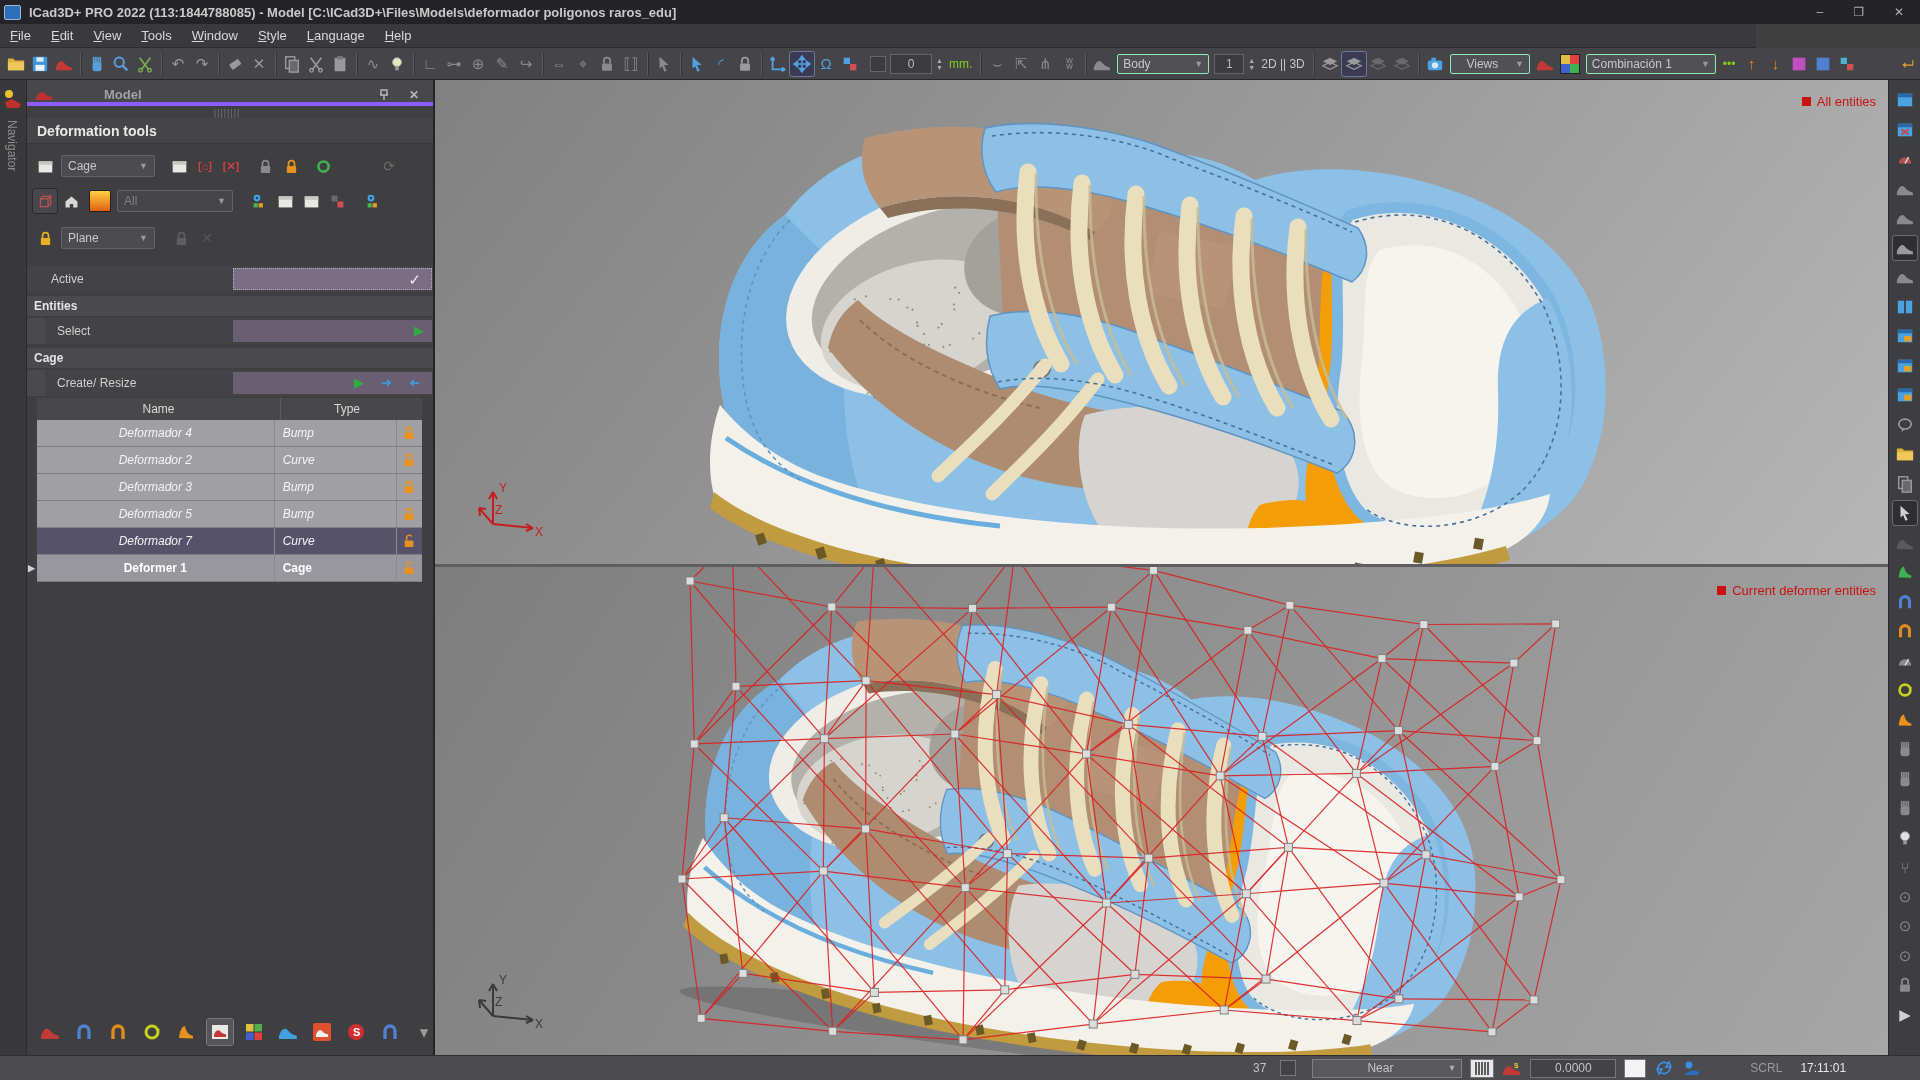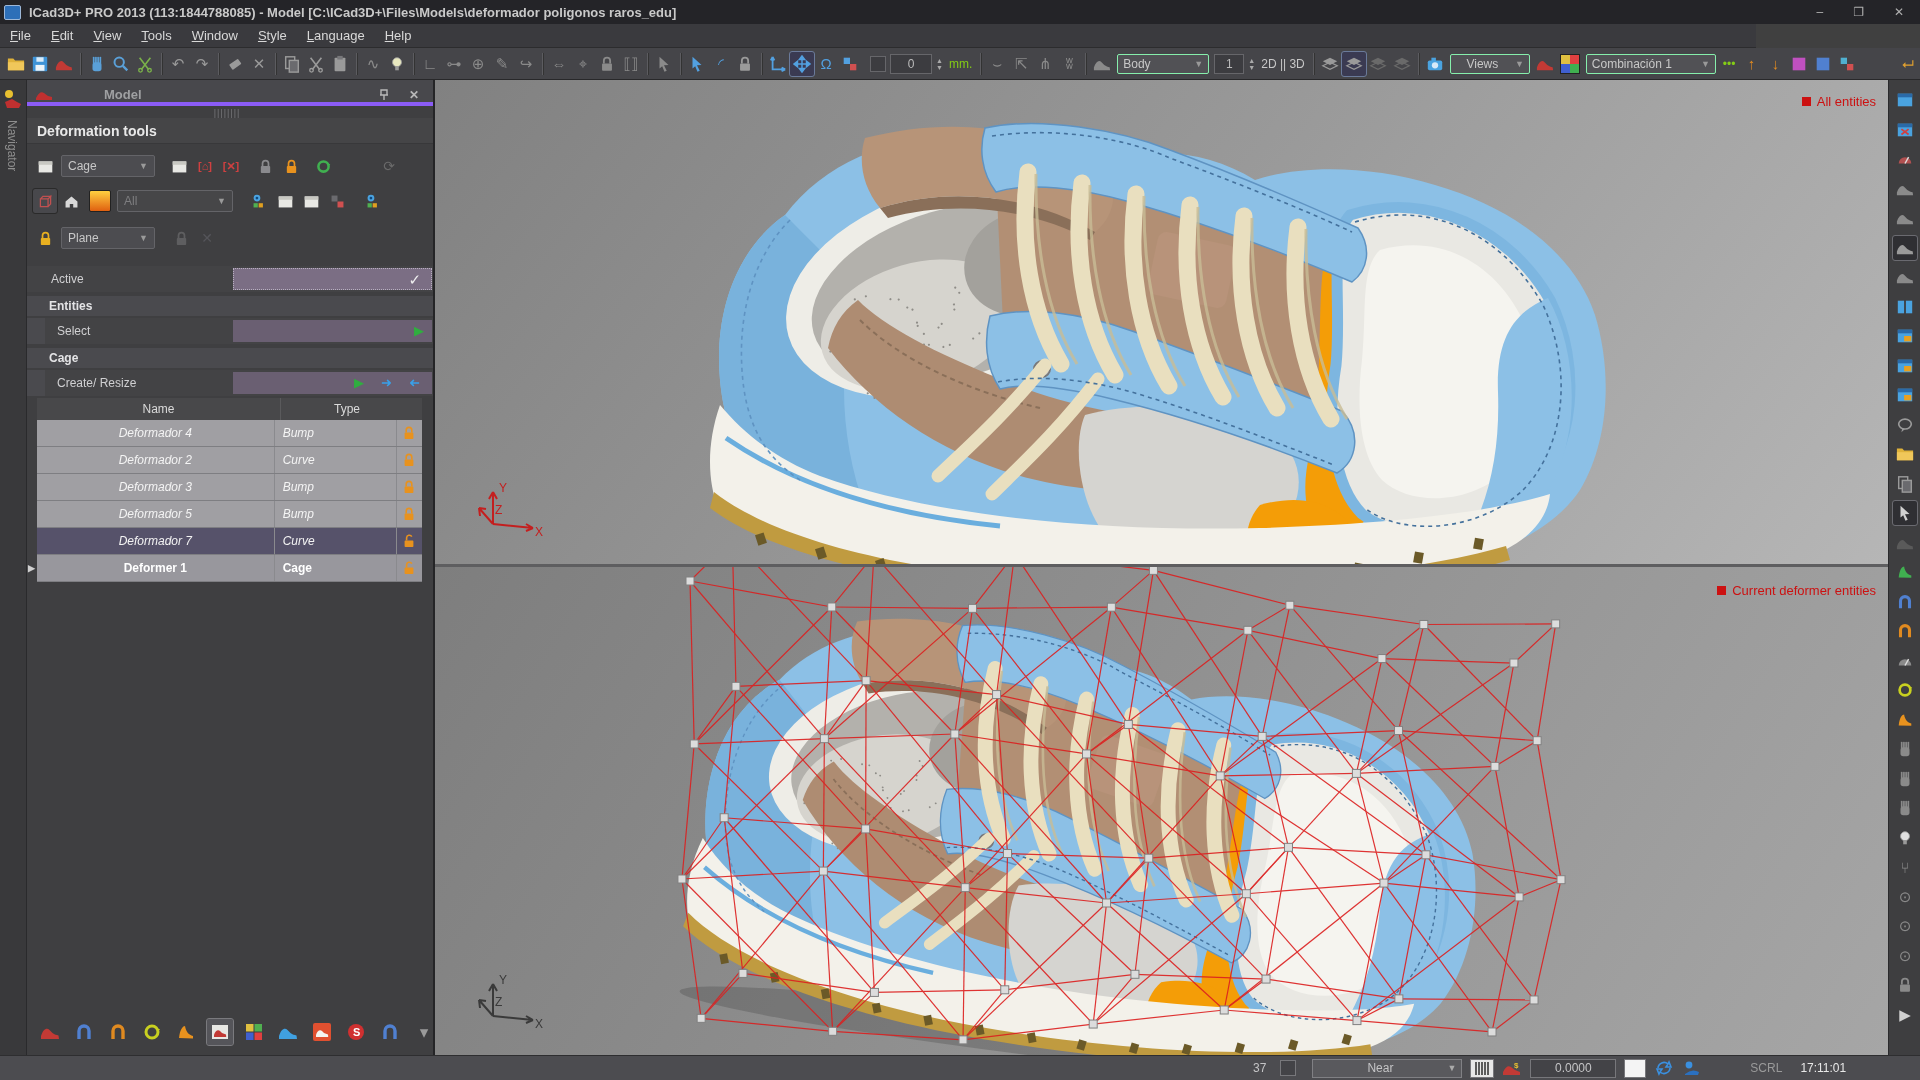--- a/index.html
+++ b/index.html
@@ -34,21 +34,21 @@
   #panel-drag { position:absolute; left:150px; top:28px; width:100px; text-align:center; color:#77777a; font-size:9px; letter-spacing:1px;}
   #panel-title { position:absolute; left:0; top:38px; width:100%; height:26px; background:#454547; color:#e8e8e8;
     font-weight:bold; font-size:14px; display:flex; align-items:center; padding-left:10px; border-bottom:1px solid #38383a;}
   .prow { position:absolute; left:0; width:100%; display:flex; align-items:center; }
   .pcombo { height:22px; background:#4c4c50; border:1px solid #646468; color:#c8c8c8; font-size:12px;
     display:flex; align-items:center; padding:0 6px; border-radius:2px; }
   .pcombo .arr { margin-left:auto; color:#9a9a9a; font-size:9px; padding-left:8px;}
   .pcombo.disabled { color:#7e7e80; background:#464648; }
   .mini { width:24px; height:24px; display:flex; align-items:center; justify-content:center; font-size:14px; border-radius:2px; flex:0 0 auto;}
   .grp-label { position:absolute; left:0; width:100%; height:20px; background:#4a4a4e; color:#e4e4e6; font-weight:bold;
-    font-size:12px; display:flex; align-items:center; padding-left:22px; }
+    font-size:12px; display:flex; align-items:center; padding-left:7px; }
   .item-row { position:absolute; left:0; width:100%; background:#434345; }
   .item-row .gutter { position:absolute; left:0; top:0; width:18px; height:100%; background:#4a4a4e; }
   .item-label { position:absolute; left:30px; top:0; height:100%; display:flex; align-items:center; color:#d0d0d2; font-size:12px; }
   .val-cell { position:absolute; left:206px; top:2px; width:199px; bottom:2px; background:#6a5f72; }
   #dtable { position:absolute; left:10px; top:318px; width:385px; }
   .thead { display:flex; height:22px; background:#48484a; color:#dadada; font-size:12px; align-items:center; }
   .trow { display:flex; height:27px; background:#a09fa3; border-bottom:1px solid #7e7e82; color:#f4f4f4;
     font-size:12px; font-style:italic; align-items:center; position:relative;}
   .trow.sel { background:#56526a; }
   .trow.last { background:#98979d; color:#fff; font-style:normal; font-weight:bold; }
@@ -77,21 +77,21 @@
     justify-content:center; margin:0 4px; flex:0 0 auto;}
   .sb-combo { width:150px; height:19px; background:#59595d; border:1px solid #808084; display:flex; align-items:center; margin:0 4px; flex:0 0 auto;}
   .sb-combo span.lbl { flex:1; text-align:center; }
   .sb-combo span.arr { font-size:9px; padding-right:5px; color:#aaa;}
 </style>
 </head>
 <body>
 
 <div id="titlebar">
   <div id="appicon"></div>
-  <span>ICad3D+ PRO 2013 (113:1844788085) - Model [C:\ICad3D+\Files\Models\deformador poligonos raros_edu]</span>
+  <span>ICad3D+ PRO 2022 (113:1844788085) - Model [C:\ICad3D+\Files\Models\deformador poligonos raros_edu]</span>
   <div id="wincontrols">
       <span>–</span>
       <span>❐</span>
       <span>✕</span>
     </div>
 </div>
 <div id="menubar">
     <div class="menu-item"><u>F</u>ile</div>
     <div class="menu-item"><u>E</u>dit</div>
     <div class="menu-item"><u>V</u>iew</div>

